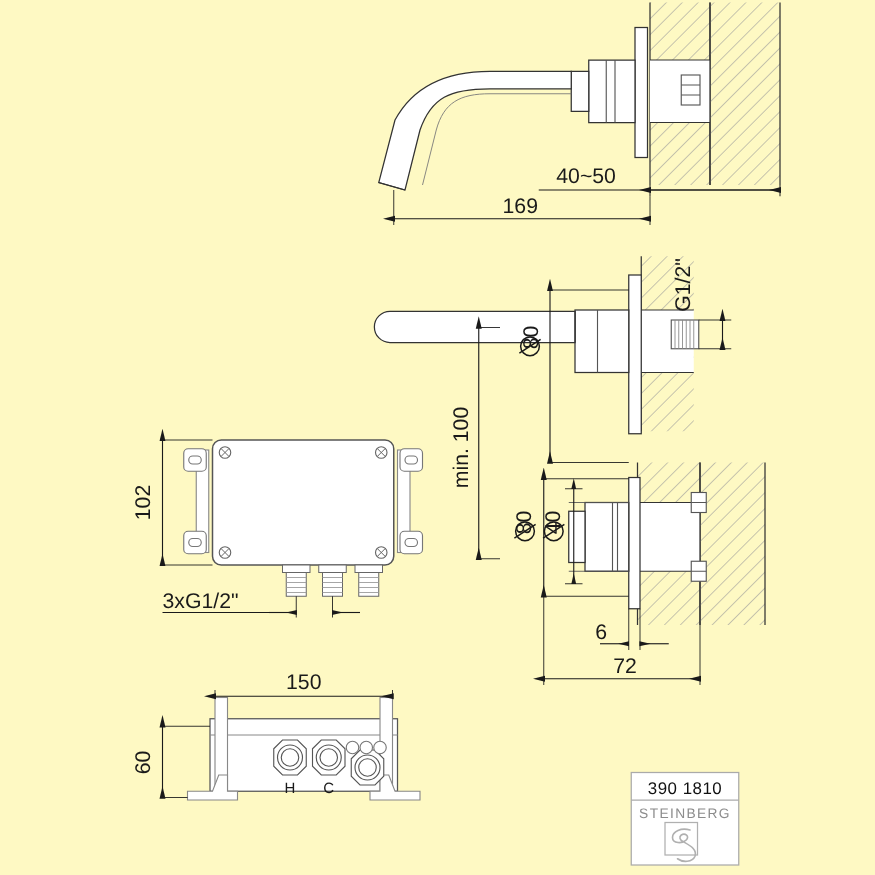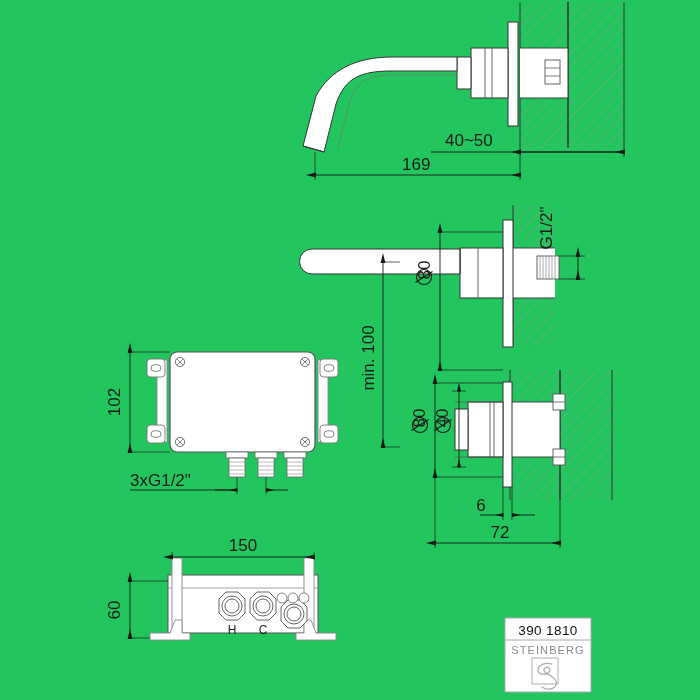--- a/index.html
+++ b/index.html
@@ -1,17 +1,17 @@
 <!DOCTYPE html>
 <html><head>
 <meta charset="utf-8">
 <style>
   html,body{margin:0;padding:0;background:#fff;}
   body{width:700px;height:700px;font-family:"Liberation Sans",sans-serif;}
-  #sheet{position:relative;width:700px;height:700px;background:#22c55e;overflow:hidden;}
+  #sheet{position:relative;width:700px;height:700px;background:#fef9c3;overflow:hidden;}
   svg.layer{position:absolute;left:0;top:0;width:700px;height:700px;}
   .dimtxt{font-family:"Liberation Sans",sans-serif;font-size:17px;fill:#1a1a1a;}
   .logotxt{font-family:"Liberation Sans",sans-serif;font-size:13.5px;fill:#111;letter-spacing:.4px;}
   .brandtxt{font-family:"Liberation Sans",sans-serif;font-size:11px;fill:#8c8c8c;letter-spacing:1.1px;}
   .hc{font-family:"Liberation Sans",sans-serif;font-size:12px;fill:#1a1a1a;}
 </style>
 </head>
 <body>
 
 <div id="sheet">

